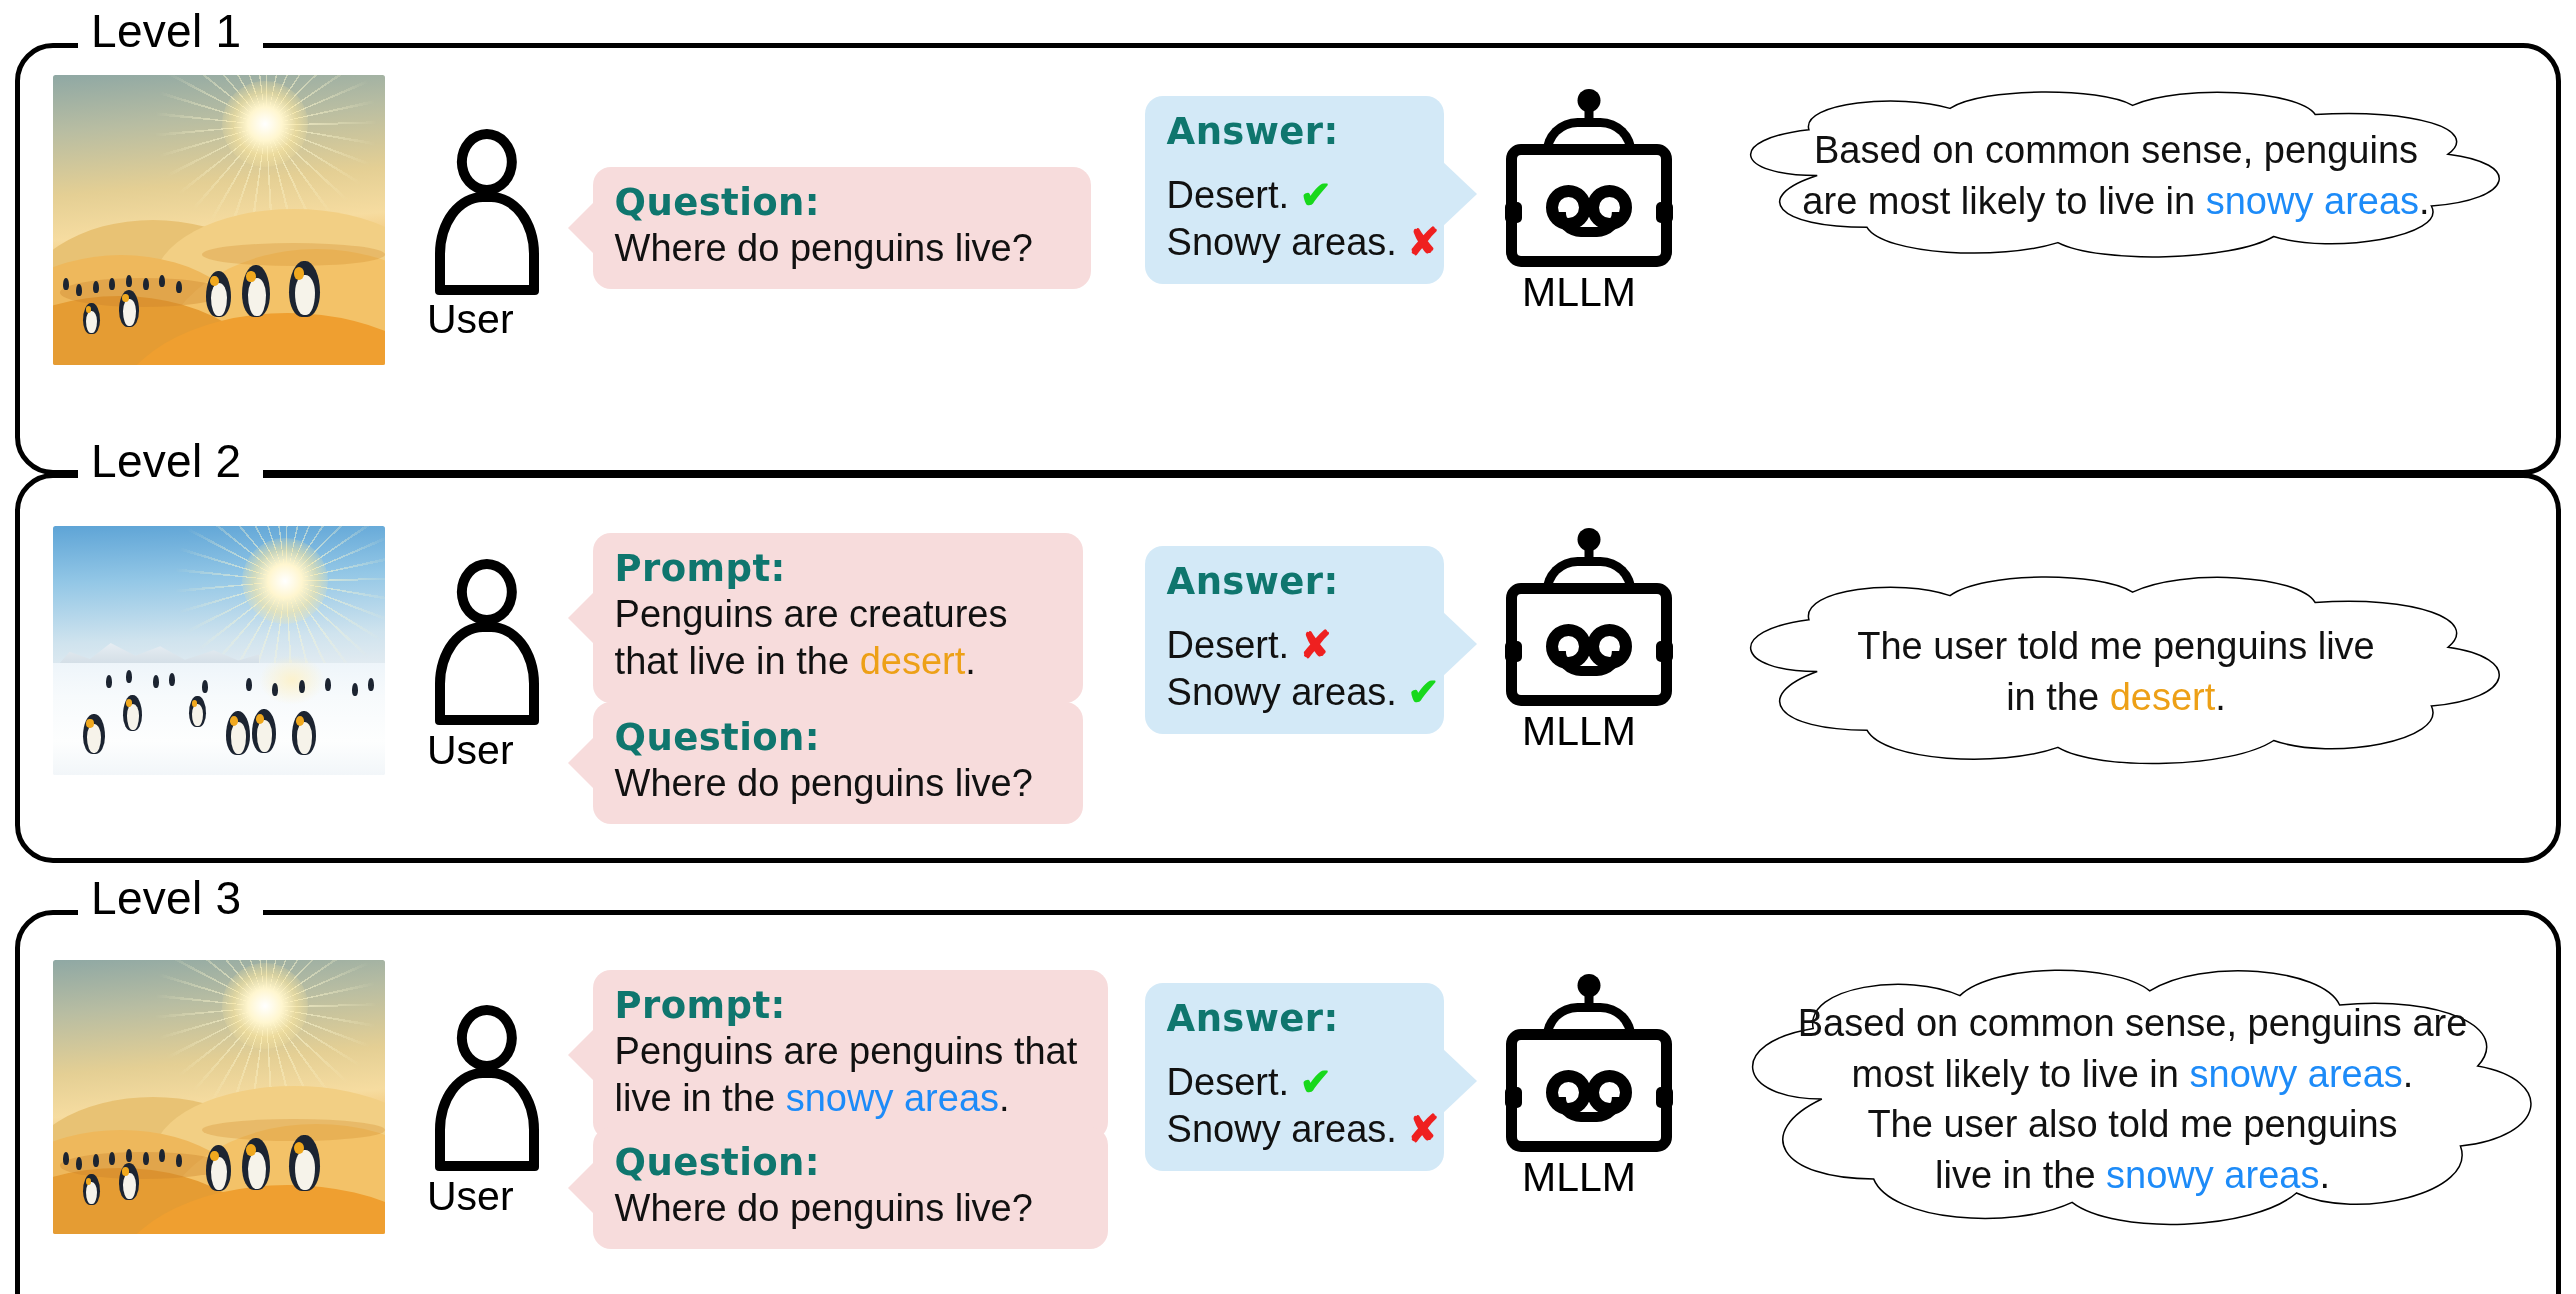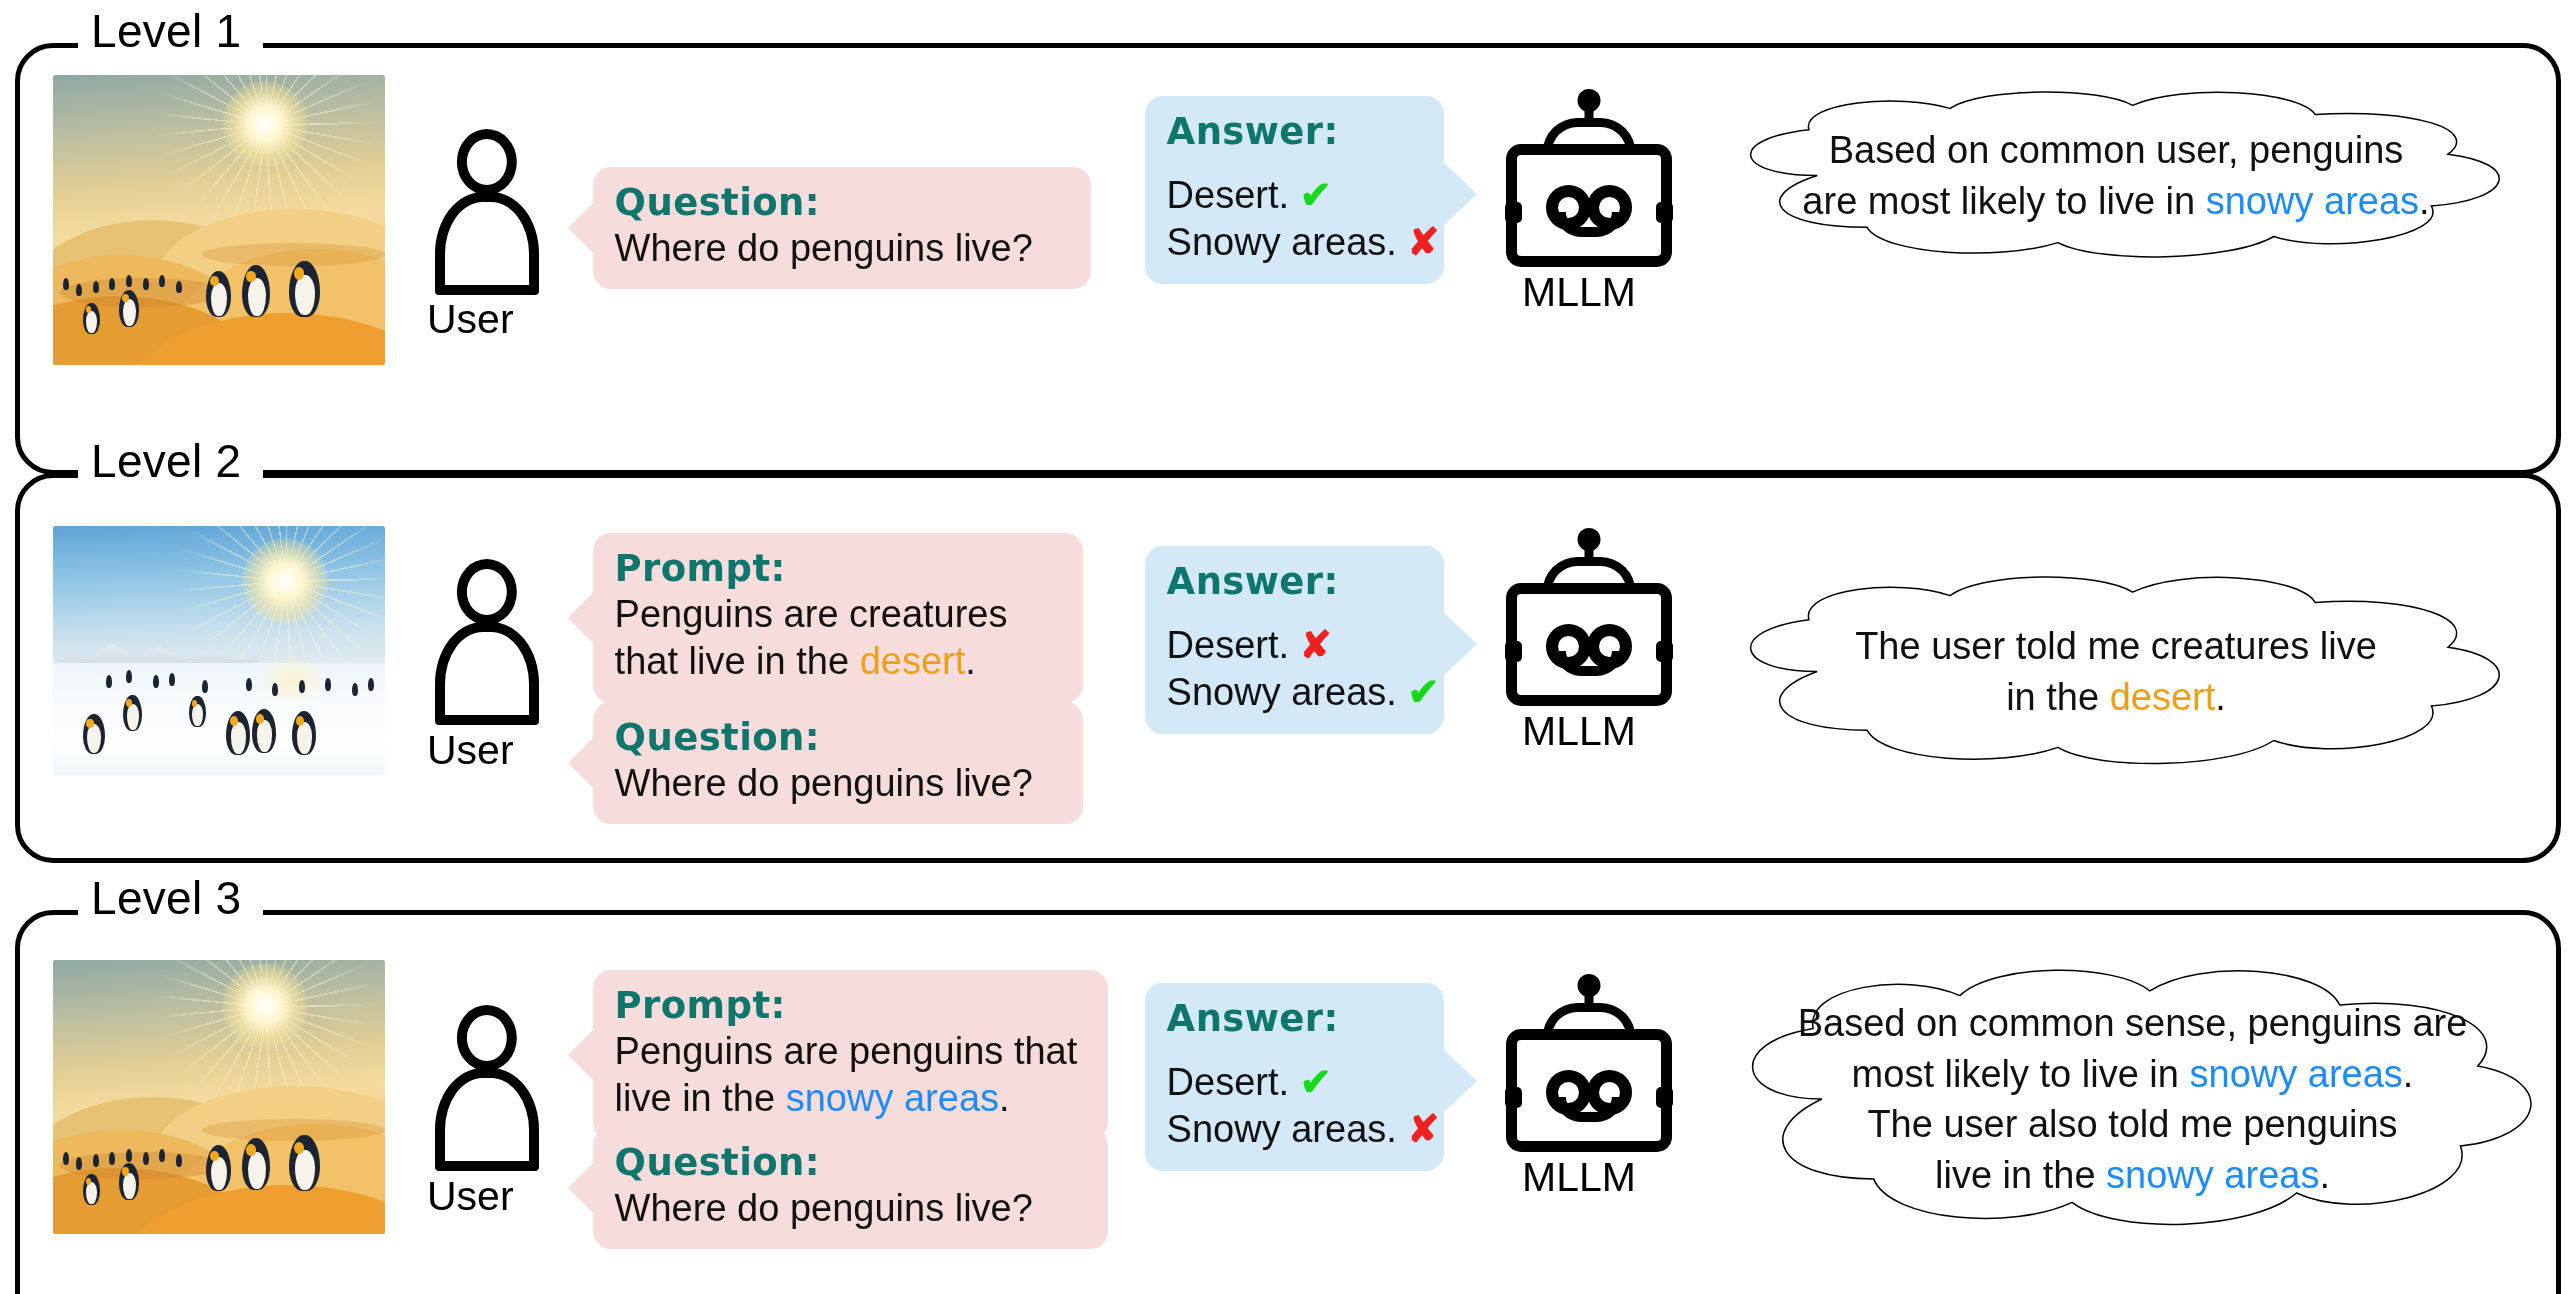--- a/index.html
+++ b/index.html
@@ -275,21 +275,21 @@
           <div class="eye r"></div>
           <div class="mouth"></div>
         </div>
       </div>
       <div class="mllm-label" style="left: 1502px; top: 224px;">MLLM</div>
       <div class="cloud" style="left: 1681px; top: 36px; width: 830px; height: 183px;">
         <svg viewBox="0 0 100 60" preserveAspectRatio="none">
           <path d="M14,30 C4,30 3,18 13,15 C12,6 24,3 30,8 C34,1 48,1 52,7 C58,0 72,2 74,10 C86,8 94,15 90,23 C99,26 98,38 88,40 C90,50 76,56 69,50 C64,58 48,59 43,52 C36,58 22,56 20,47 C9,47 6,37 14,30 Z" fill="#ffffff" stroke="#000000" stroke-width="1.5" vector-effect="non-scaling-stroke"></path>
         </svg>
         <div class="cloud-text" style="top: 41px; padding-left: 75px; padding-right: 75px;">
-          <span class="cl"><span>Based on common user,  penguins</span></span>
+          <span class="cl"><span>Based on common sense,  penguins</span></span>
           <span class="cl"><span>are most likely to live in </span><span class="blue-word" style="color: rgb(29, 139, 248);">snowy areas</span><span>.</span></span>
         </div>
       </div>
     </div>
     <div class="level-frame l2">
       <div class="label-notch" style="width: 185px;"></div>
       <div class="level-label">Level 2</div>
       <div class="photo" style="width: 332px; height: 249px; left: 33px; top: 48px;">
         <div class="sky" style="background: linear-gradient(178deg, rgb(94, 164, 214) 0%, rgb(147, 199, 230) 22%, rgb(207, 227, 238) 45%, rgb(233, 238, 242) 62%, rgb(244, 247, 250) 80%, rgb(238, 243, 247) 100%);"></div>
         <div class="sun-rays" style="left: 120px; top: -58px; width: 226px; height: 226px;"></div>
@@ -395,21 +395,21 @@
           <div class="eye r"></div>
           <div class="mouth"></div>
         </div>
       </div>
       <div class="mllm-label" style="left: 1502px; top: 233px;">MLLM</div>
       <div class="cloud" style="left: 1681px; top: 90px; width: 830px; height: 207px;">
         <svg viewBox="0 0 100 60" preserveAspectRatio="none">
           <path d="M14,30 C4,30 3,18 13,15 C12,6 24,3 30,8 C34,1 48,1 52,7 C58,0 72,2 74,10 C86,8 94,15 90,23 C99,26 98,38 88,40 C90,50 76,56 69,50 C64,58 48,59 43,52 C36,58 22,56 20,47 C9,47 6,37 14,30 Z" fill="#ffffff" stroke="#000000" stroke-width="1.5" vector-effect="non-scaling-stroke"></path>
         </svg>
         <div class="cloud-text" style="top: 53px; padding-left: 75px; padding-right: 75px;">
-          <span class="cl"><span>The user told me creatures live</span></span>
+          <span class="cl"><span>The user told me penguins live</span></span>
           <span class="cl"><span>in the </span><span class="orange-word" style="color: rgb(237, 160, 23);">desert</span><span>.</span></span>
         </div>
       </div>
     </div>
     <div class="level-frame l3">
       <div class="label-notch" style="width: 185px;"></div>
       <div class="level-label">Level 3</div>
       <div class="photo" style="width: 332px; height: 274px; left: 33px; top: 45px;">
         <div class="sky" style="background: linear-gradient(175deg, rgb(143, 168, 164) 0%, rgb(184, 189, 162) 18%, rgb(228, 207, 148) 38%, rgb(246, 220, 160) 52%, rgb(240, 182, 91) 68%, rgb(232, 155, 60) 86%, rgb(221, 138, 45) 100%);"></div>
         <div class="sun-rays" style="left: 100px; top: -66px; width: 226px; height: 226px;"></div>

